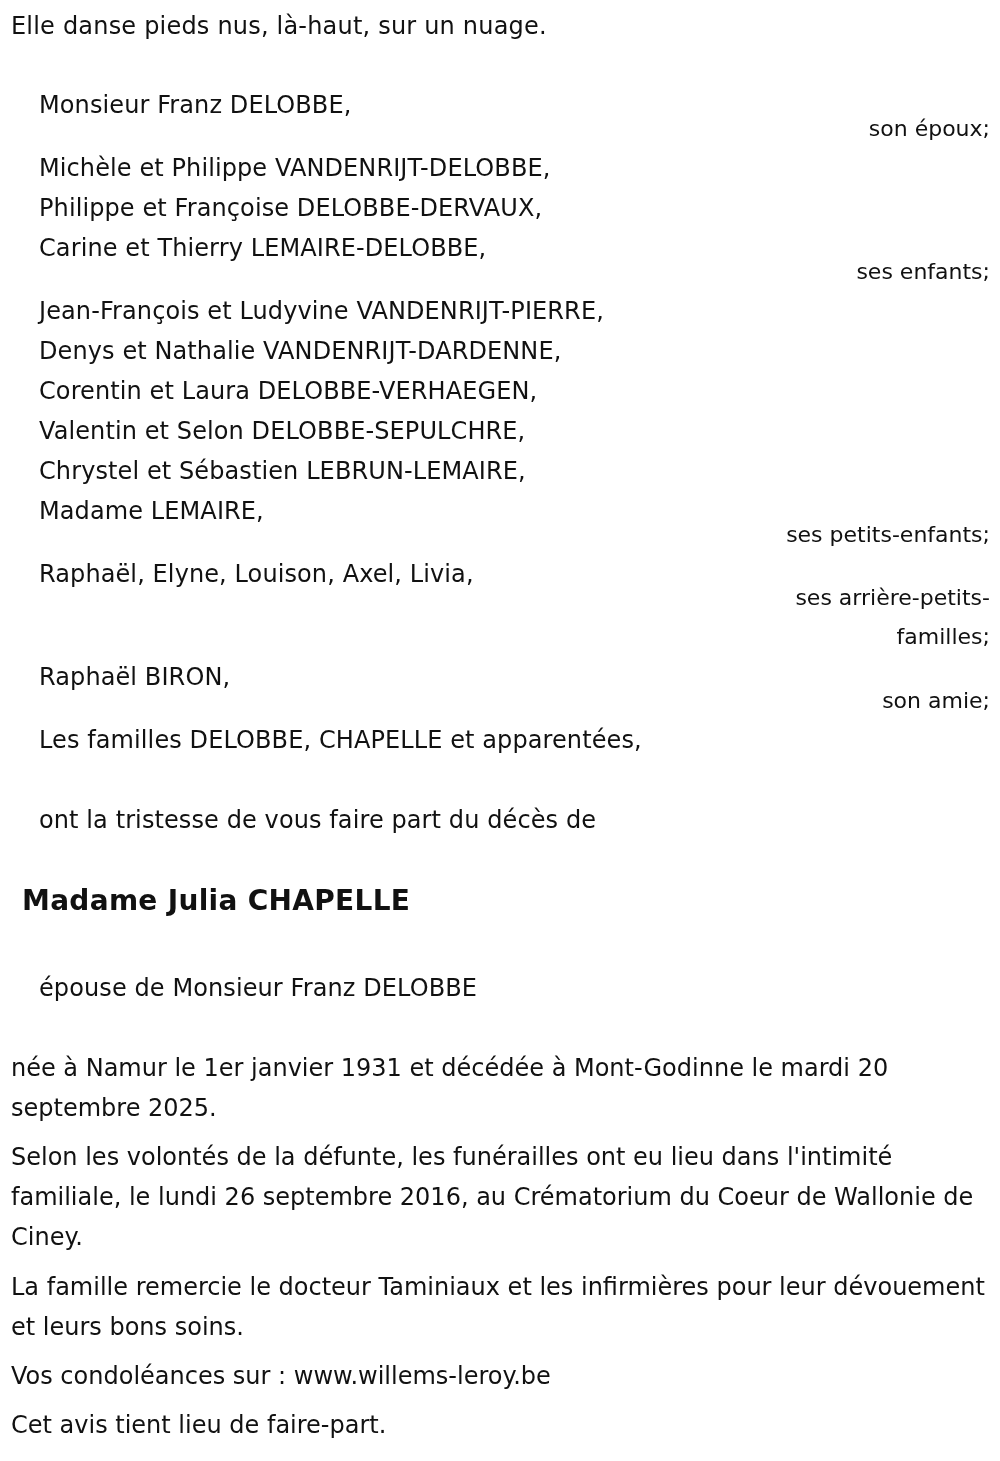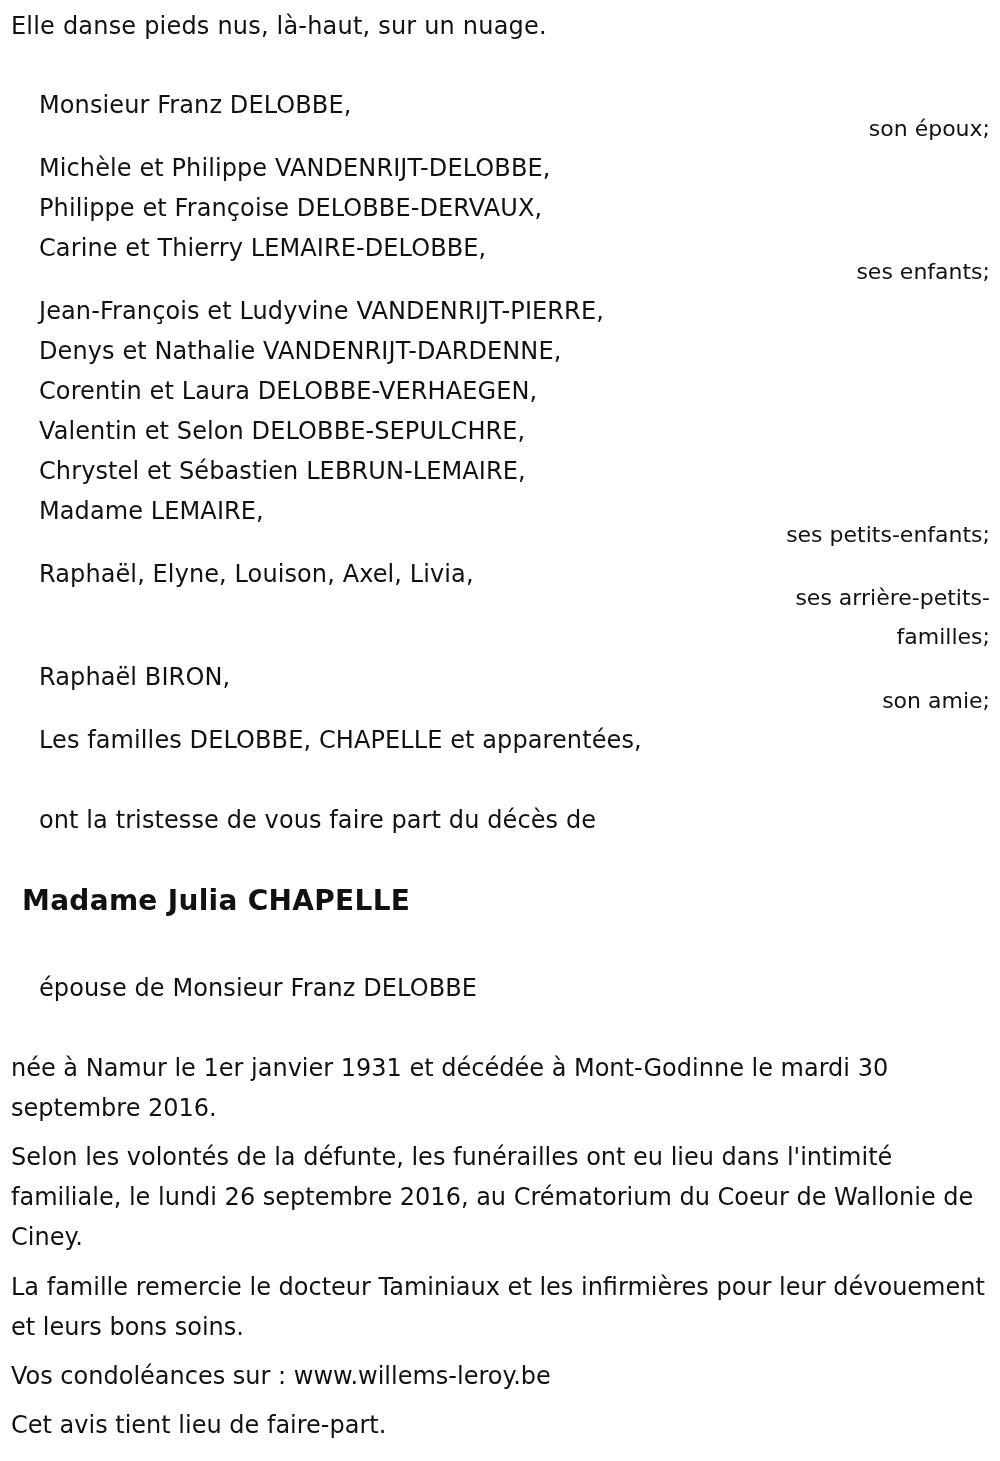--- a/index.html
+++ b/index.html
@@ -58,19 +58,19 @@
   <div class="rel" style="top:684px">son amie;</div>
 
   <div class="line" style="top:720px">Les familles DELOBBE, CHAPELLE et apparentées,</div>
 
   <div class="line" style="top:800px">ont la tristesse de vous faire part du décès de</div>
 
   <div class="name">Madame Julia CHAPELLE</div>
 
   <div class="line" style="top:968px">épouse de Monsieur Franz DELOBBE</div>
 
-  <div class="para" style="top:1048px">née à Namur le 1er janvier 1931 et décédée à Mont-Godinne le mardi 30 septembre 2016.</div>
+  <div class="para" style="top:1048px">née à Namur le 1er janvier 1931 et décédée à Mont-Godinne le mardi 20 septembre 2025.</div>
   <div class="para" style="top:1137px">Selon les volontés de la défunte, les funérailles ont eu lieu dans l'intimité familiale, le lundi 26 septembre 2016, au Crématorium du Coeur de Wallonie de Ciney.</div>
   <div class="para" style="top:1267px">La famille remercie le docteur Taminiaux et les infirmières pour leur dévouement et leurs bons soins.</div>
   <div class="para" style="top:1356px">Vos condoléances sur : www.willems-leroy.be</div>
   <div class="para" style="top:1405px">Cet avis tient lieu de faire-part.</div>
 
 </div>
 
 </body></html>

